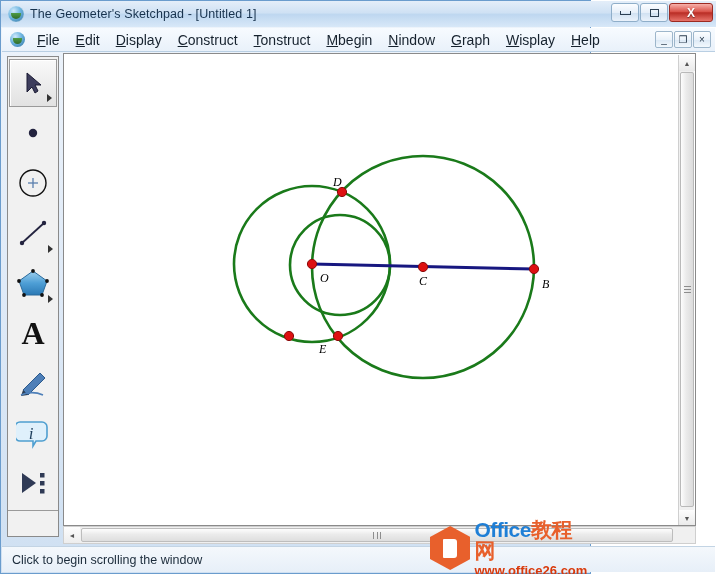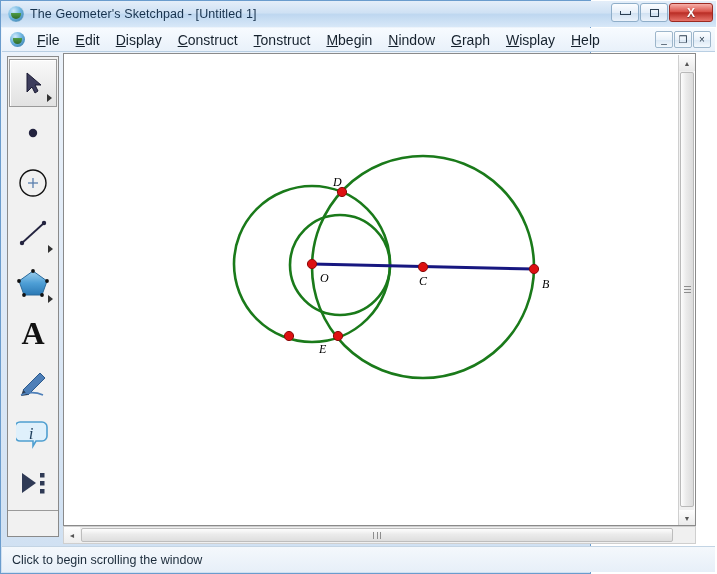--- a/index.html
+++ b/index.html
@@ -348,14 +348,23 @@
             <i></i>
           </span>
       </div>
     </div>
   </div>
 
   <div class="statusbar">
     <span class="status-text">Click to begin scrolling the window</span>
   </div>
 
+  <div class="wm-office">
+    <div class="wm-hex"></div>
+    <div class="wm-text">
+      <div class="wm-line1">
+        <span>Office</span><span class="cn2">教程网</span>
+      </div>
+      <div class="wm-line2">www.office26.com</div>
+    </div>
+  </div>
 
 </div>
 
 </body></html>

